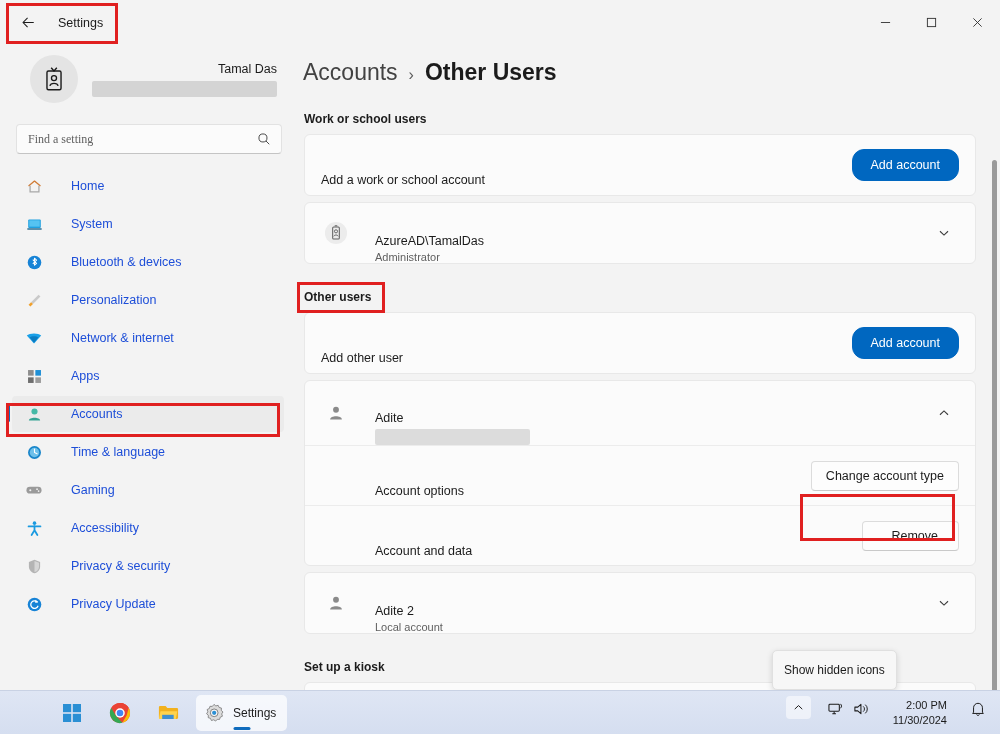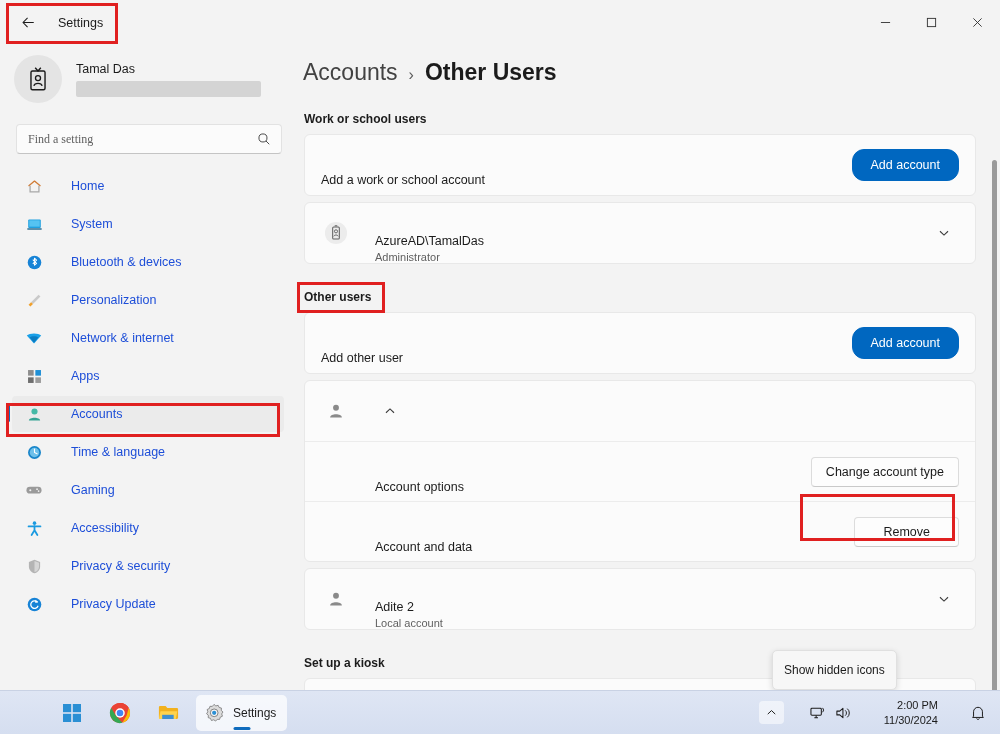--- a/index.html
+++ b/index.html
@@ -39,21 +39,21 @@
     width: 46px; display: flex; align-items: center; justify-content: center;
     cursor: pointer; color: #333;
   }
 
   
   .sidebar {
     position: absolute; top: 45px; left: 0; width: 296px; height: 645px;
     background: #f3f3f3;
   }
   .profile {
-    display: flex; align-items: center; padding: 10px 0 10px 14px;
+    display: flex; align-items: center; padding: 10px 0 10px 30px; text-align: right;
   }
   .profile-avatar {
     width: 48px; height: 48px; border-radius: 50%;
     background: #e4e4e4;
     display: flex; align-items: center; justify-content: center;
     flex: none;
   }
   .profile-text { margin-left: 14px; }
   .profile-name { font-size: 12.5px; color: #1b1b1b; margin-bottom: 5px; }
   .profile-redact {
@@ -216,21 +216,21 @@
   }
   .tb-app.active::after {
     content: ""; position: absolute; bottom: 1px; left: 50%;
     transform: translateX(-50%);
     width: 17px; height: 3px; border-radius: 2px; background: #0f6cbd;
   }
   .tb-applabel { font-size: 12px; color: #1b1b1b; white-space: nowrap; }
 
   .tb-right {
     position: absolute; right: 8px;
-    display: flex; align-items: center; gap: 20px;
+    display: flex; align-items: flex-start; gap: 11px;
   }
   .tray-btn {
     padding: 5px 6px; border-radius: 4px; cursor: pointer;
     display: flex; align-items: center; gap: 8px;
     color: #1b1b1b;
   }
   .tray-btn.chevup { background: rgba(255,255,255,0.55); }
   .clock {
     text-align: right; font-size: 11px; line-height: 1.35;
     color: #1b1b1b; padding: 2px 6px; border-radius: 4px; cursor: pointer;
@@ -489,39 +489,43 @@
     </div>
 
     <div class="card">
       <div class="row">
         <div class="row-avatar">
           <svg width="22" height="22" viewBox="0 0 24 24">
             <circle cx="12" cy="8.4" r="3.2" fill="#8a8a8a"></circle>
             <path d="M5.6 19.2 C5.6 14.4 18.4 14.4 18.4 19.2 Z" fill="#8a8a8a"></path>
           </svg>
         </div>
+        <div class="row-main">
+          <div class="row-title">Adite</div>
+          <div class="row-redact"></div>
+        </div>
         <div class="chev">
           <svg width="14" height="14" viewBox="0 0 16 16">
             <path d="M3.4 10 L8 5.6 L12.6 10" fill="none" stroke="currentColor" stroke-width="1.2"></path>
           </svg>
         </div>
       </div>
 
       <div class="row divided row-indent">
         <div class="row-main">
           <div class="row-title">Account options</div>
         </div>
         <button class="btn-secondary">Change account type</button>
       </div>
 
       <div class="row divided row-indent">
         <div class="row-main">
           <div class="row-title">Account and data</div>
         </div>
-        <button class="btn-secondary" style="padding-left:28px;padding-right:28px;">Remove</button>
+        <button class="btn-secondary" style="padding-left:28px;padding-right:20px;">Remove</button>
       </div>
     </div>
 
     <div class="card">
       <div class="row">
         <div class="row-avatar">
           <svg width="22" height="22" viewBox="0 0 24 24">
             <circle cx="12" cy="8.4" r="3.2" fill="#8a8a8a"></circle>
             <path d="M5.6 19.2 C5.6 14.4 18.4 14.4 18.4 19.2 Z" fill="#8a8a8a"></path>
           </svg>

